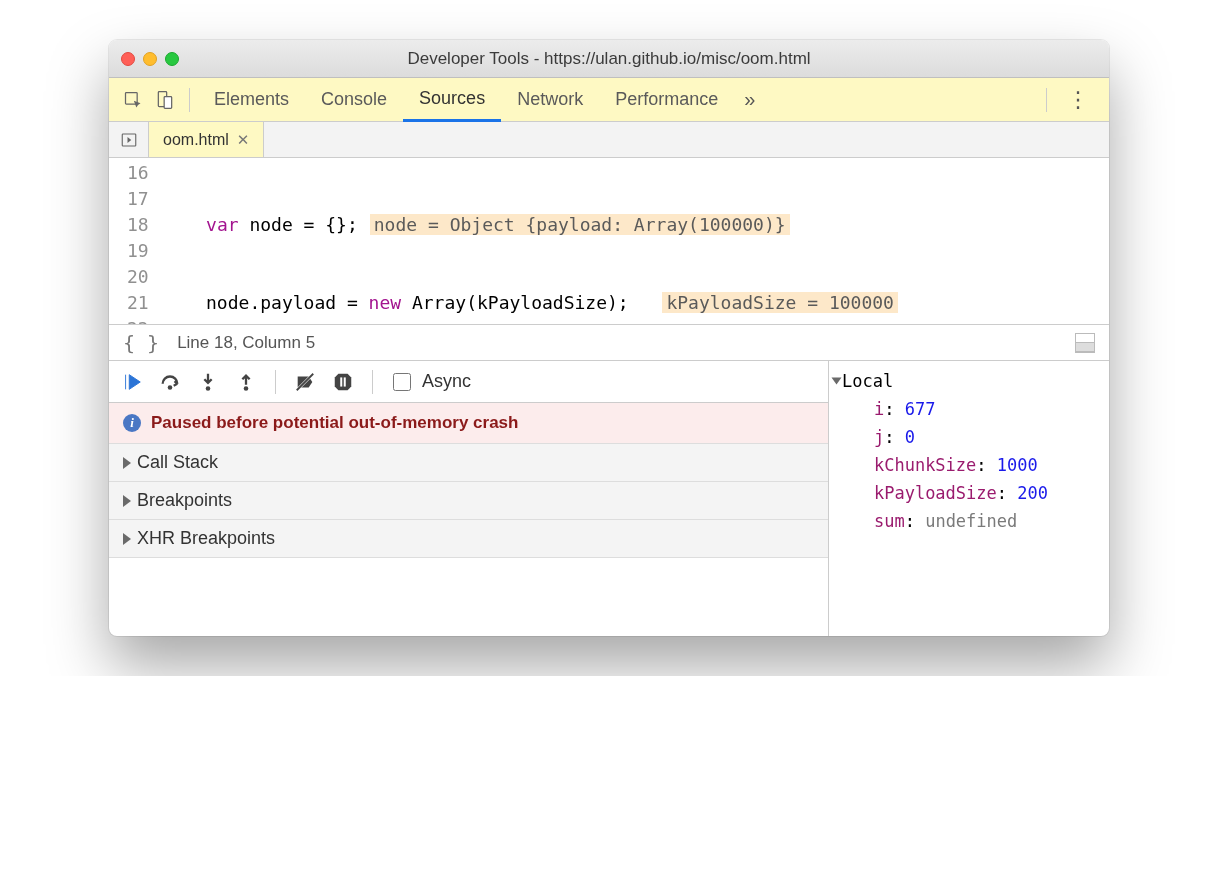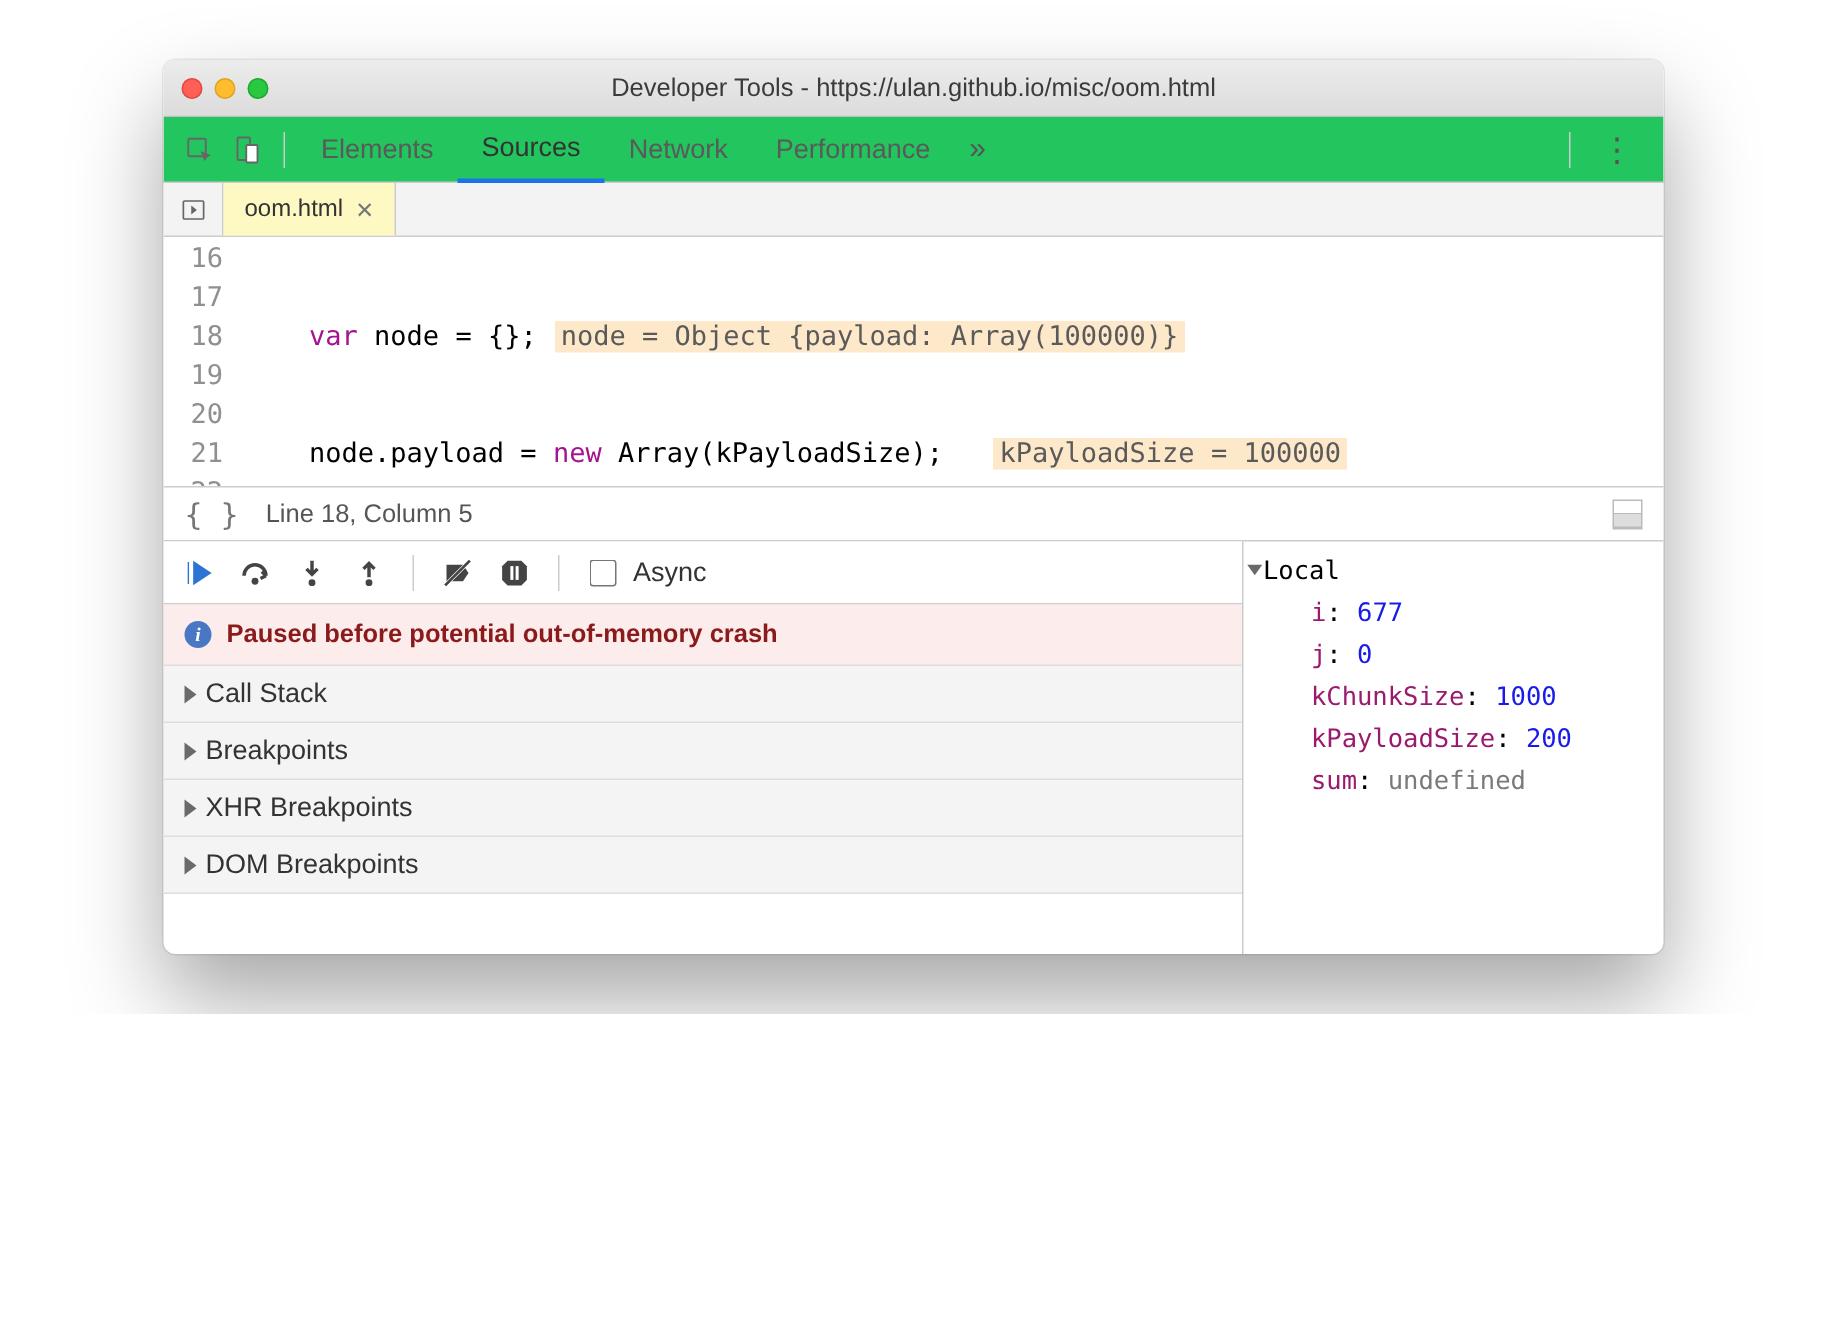--- a/index.html
+++ b/index.html
@@ -38,21 +38,21 @@
   .tl.green{background:#28c840;border:1px solid #1ba92f;}
   .titlebar-title {
     position:absolute; left:0; right:0; text-align:center;
     font-size:17px; color:#3b3b3b; pointer-events:none;
   }
   
   .devtools-tabs {
     height: 44px;
     display:flex; align-items:center;
     border-bottom: 1px solid #ccc;
-    background:#22c55e;
+    background:#fef9c3;
     padding: 0 8px;
     gap: 0;
   }
   .dt-iconbtn { width:32px; height:32px; display:flex;align-items:center;justify-content:center; color:#555; cursor:pointer;}
   .dt-iconbtn svg{width:20px;height:20px;stroke:#666;fill:none;stroke-width:1.5;}
   .dt-sep { width:1px; height:24px; background:#ccc; margin:0 8px;}
   .dt-tab { padding:0 16px; font-size:18px; color:#5a5a5a; height:44px; display:flex;align-items:center; cursor:pointer; }
   .dt-tab.active { color:#333; border-bottom:3px solid #1a73e8; }
   .dt-more { font-size:20px; color:#555; padding:0 10px; cursor:pointer;}
   .dt-right { margin-left:auto; display:flex; align-items:center;}
@@ -146,20 +146,21 @@
         </svg>
     </div>
     <div class="dt-iconbtn">
       <svg viewBox="0 0 24 24">
           <rect x="4" y="2" width="10" height="18" rx="1"></rect>
           <rect x="11" y="8" width="9" height="14" rx="1" fill="#fff"></rect>
         </svg>
     </div>
     <div class="dt-sep"></div>
     <div class="dt-tab">Elements</div>
+    <div class="dt-tab">Console</div>
     <div class="dt-tab active">Sources</div>
     <div class="dt-tab">Network</div>
     <div class="dt-tab">Performance</div>
     <div class="dt-more">»</div>
     <div class="dt-right">
       <div class="dt-sep"></div>
       <div class="dt-kebab">⋮</div>
     </div>
   </div>
 
@@ -263,24 +264,20 @@
           <span>Call Stack</span>
         </div>
       <div class="section-row">
           <span class="tri"></span>
           <span>Breakpoints</span>
         </div>
       <div class="section-row">
           <span class="tri"></span>
           <span>XHR Breakpoints</span>
         </div>
-      <div class="section-row">
-          <span class="tri"></span>
-          <span>DOM Breakpoints</span>
-        </div>
     </div>
 
     <div class="debug-right">
       <div class="scope-body">
         <div class="scope-line"><span class="tri-s down"></span><span>Local</span></div>
         <div class="scope-line">    <span class="sk">i</span>: <span class="sv-num">677</span></div>
         <div class="scope-line">    <span class="sk">j</span>: <span class="sv-num">0</span></div>
         <div class="scope-line">    <span class="sk">kChunkSize</span>: <span class="sv-num">1000</span></div>
         <div class="scope-line">    <span class="sk">kPayloadSize</span>: <span class="sv-num">200</span></div>
         <div class="scope-line">    <span class="sk">sum</span>: <span class="sv-undef">undefined</span></div>

